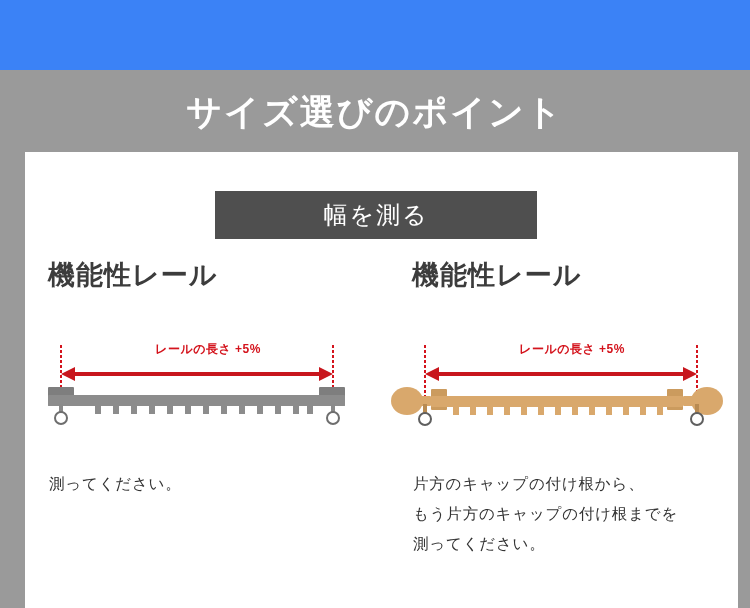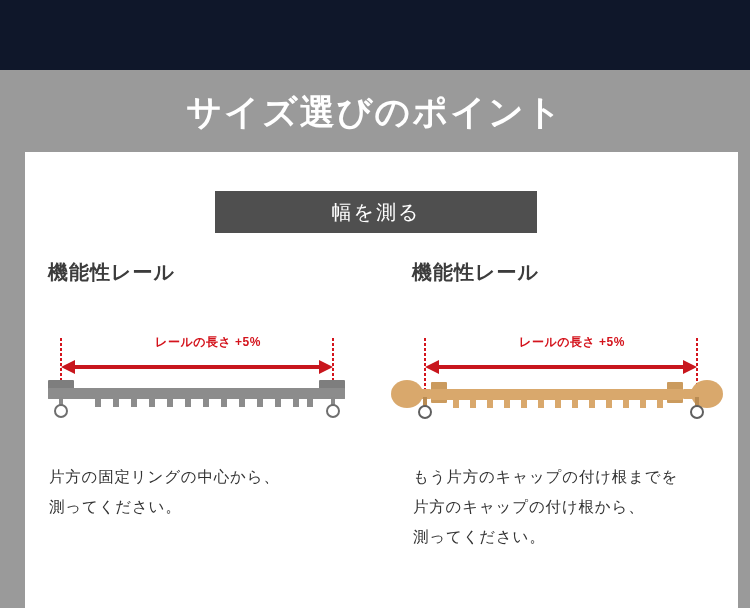--- a/index.html
+++ b/index.html
@@ -11,21 +11,21 @@
     width: 750px;
     height: 608px;
     font-family: "Liberation Sans", "DejaVu Sans", sans-serif;
     overflow: hidden;
   }
 
   #page {
     position: relative;
     width: 750px;
     height: 608px;
-    background: #0f172a;
+    background: #3b82f6;
   }
 
   
   .gray-band {
     position: absolute;
     left: 0;
     top: 70px;
     width: 750px;
     height: 538px;
     background: #9a9a9a;
@@ -75,41 +75,41 @@
     display: flex;
     align-items: center;
     justify-content: center;
     font-size: 16px;
     font-weight: bold;
     color: #3b3b3b;
     letter-spacing: 0.5px;
   }
   .step-title {
     flex: 1;
-    height: 42px;
+    height: 48px;
     background: #4f4f4f;
     display: flex;
     align-items: center;
     justify-content: center;
     color: #ffffff;
-    font-size: 20px;
+    font-size: 24px;
     letter-spacing: 2px;
   }
 
   
   .col {
     position: absolute;
     top: 110px;
     width: 340px;
   }
   .col-left  { left: 18px; }
   .col-right { left: 382px; }
 
   .col-heading {
-    font-size: 20px;
+    font-size: 27px;
     font-weight: bold;
     color: #3c3c3c;
     letter-spacing: 1px;
     margin: 0 0 52px 5px;
     line-height: 1;
   }
 
   
   .diagram {
     position: relative;
@@ -245,21 +245,20 @@
         <div class="tooth fn-bar" style="left:264px; top:65px; width:6px; height:8px;"></div>
 
         <div class="ring-stem fn-stem" style="left:16px; top:63px; width:4px; height:8px;"></div>
         <div class="ring fn-ring" style="left:11px; top:70px; width:14px; height:14px;"></div>
 
         <div class="ring-stem fn-stem" style="left:288px; top:63px; width:4px; height:8px;"></div>
         <div class="ring fn-ring" style="left:283px; top:70px; width:14px; height:14px;"></div>
       </div>
 
       <div class="desc">
-        <div>片方の固定リングの中心から、</div>
         <div>測ってください。</div>
       </div>
     </div>
 
     <div class="col col-right">
       <div class="col-heading">機能性レール</div>
 
       <div class="diagram">
         <div class="measure-label">レールの長さ +5%</div>
 
@@ -298,20 +297,20 @@
         <div class="tooth dc-bar" style="left:250px; top:66px; width:6px; height:8px;"></div>
 
         <div class="ring-stem dc-stem" style="left:16px; top:63px; width:4px; height:9px;"></div>
         <div class="ring dc-ring" style="left:11px; top:71px; width:14px; height:14px;"></div>
 
         <div class="ring-stem dc-stem" style="left:288px; top:63px; width:4px; height:9px;"></div>
         <div class="ring dc-ring" style="left:283px; top:71px; width:14px; height:14px;"></div>
       </div>
 
       <div class="desc">
+        <div>片方のキャップの付け根から、</div>
         <div>もう片方のキャップの付け根までを</div>
-        <div>片方のキャップの付け根から、</div>
         <div>測ってください。</div>
       </div>
     </div>
 
   </div>
 </div>
 
 </body></html>

